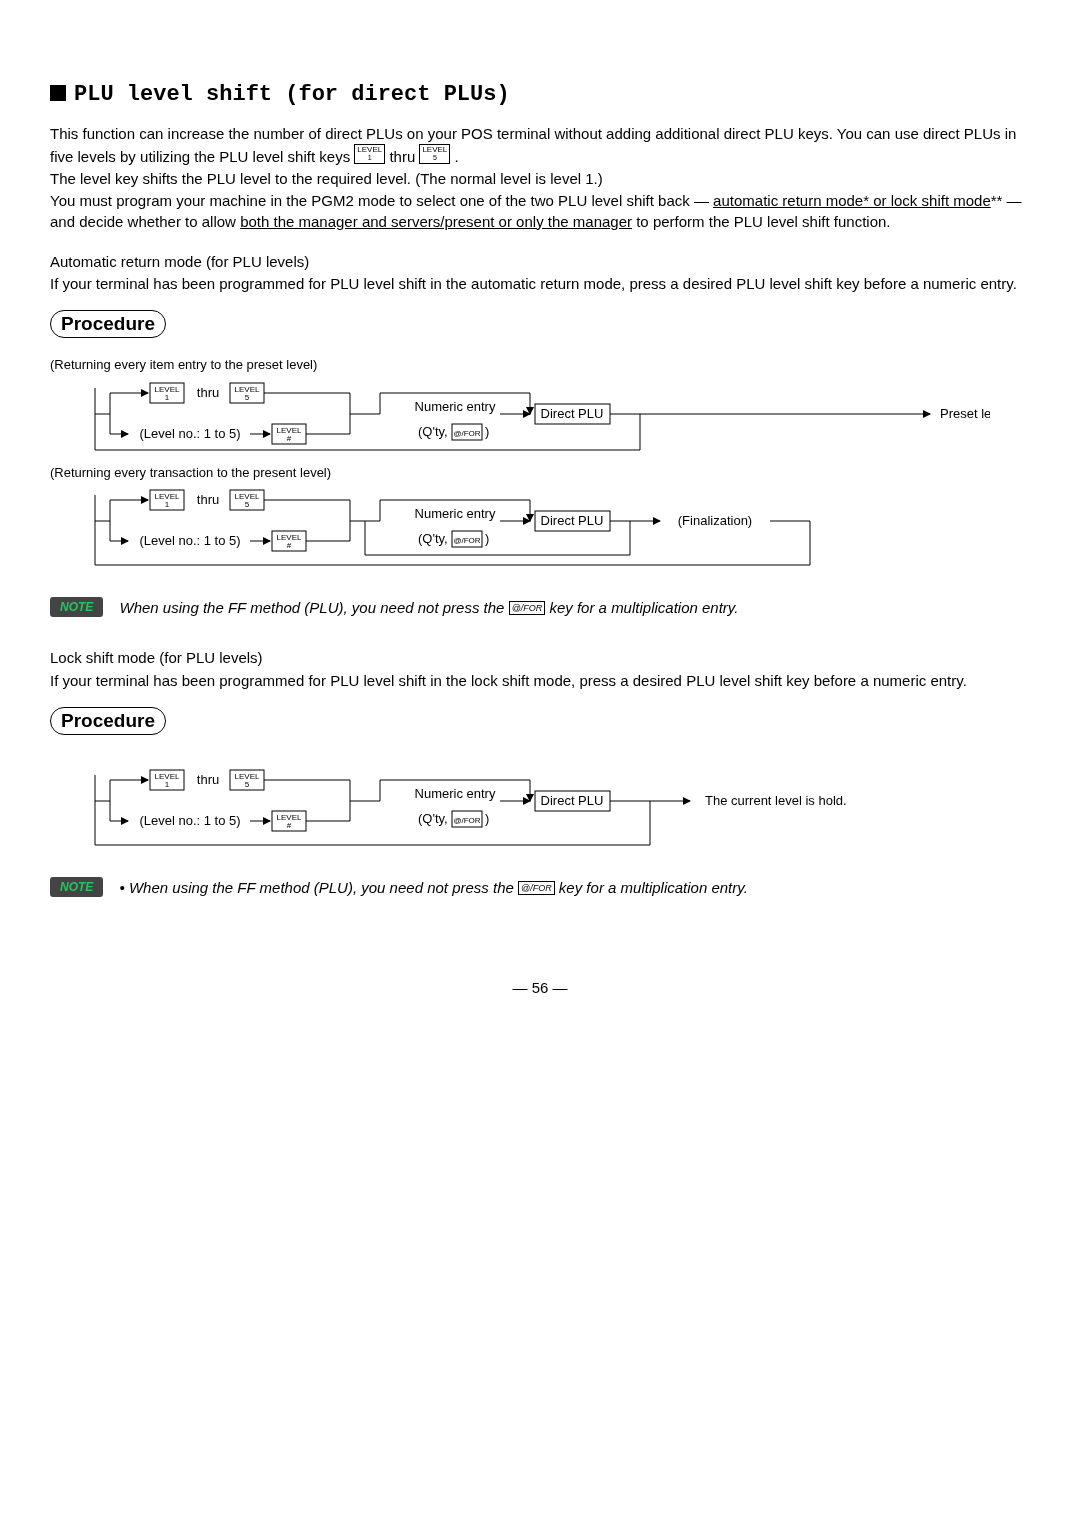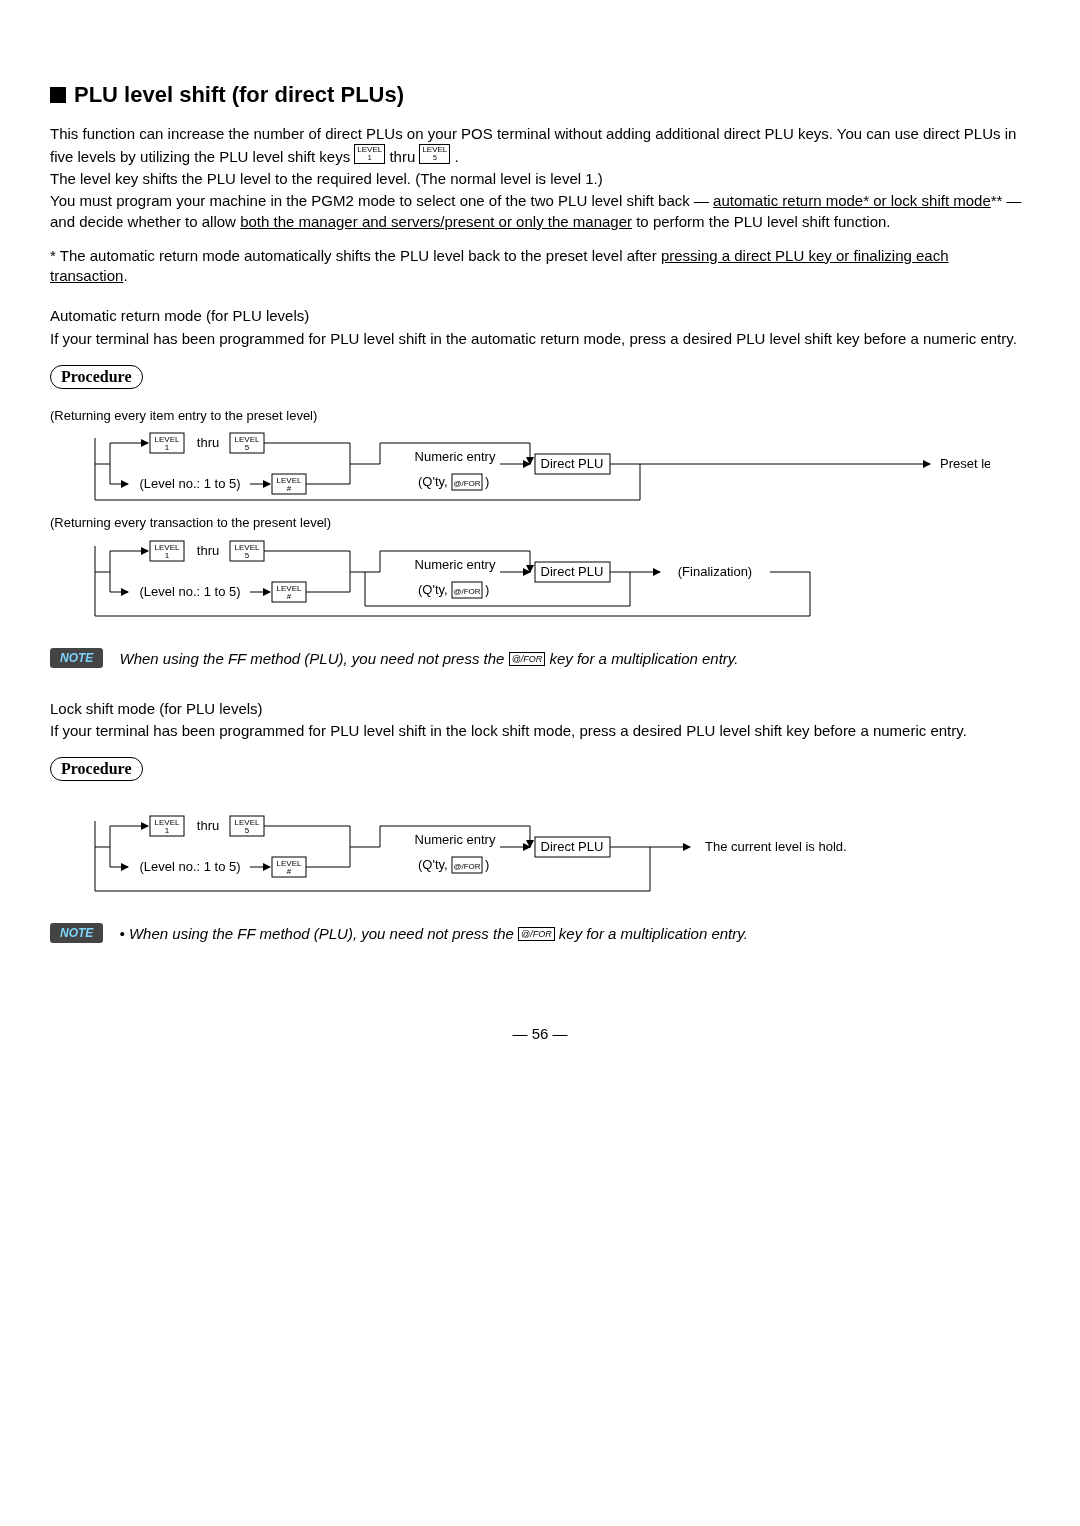--- a/index.html
+++ b/index.html
@@ -10,20 +10,21 @@
     margin: 0;
     padding: 60px 50px 40px 50px;
     width: 1080px;
     box-sizing: border-box;
     line-height: 1.35;
   }
   h2 {
     font-size: 22px;
     margin: 20px 0 14px 0;
     font-weight: bold;
+    font-family: Liberation Mono, monospace;
   }
   .sq {
     display: inline-block;
     width: 16px;
     height: 16px;
     background: #000;
     margin-right: 8px;
     vertical-align: -1px;
   }
   p { margin: 0 0 2px 0; }
@@ -49,31 +50,30 @@
   }
   u { }
   .starlist { margin: 14px 0 20px 0; }
   .starlist div { margin: 0 0 2px 0; }
   .subhead { font-weight: normal; margin-top: 20px; }
   .procedure {
     display: inline-block;
     border: 1.5px solid #000;
     border-radius: 14px;
     padding: 0px 10px;
-    font-size: 16px;
+    font-size: 19px;
     font-weight: bold;
     margin: 14px 0 12px 0;
-    font-family: Liberation Serif, serif;
   }
   .diaglabel { font-size: 13px; margin: 6px 0 4px 0; }
   svg { display: block; }
   .note {
     display: inline-block;
     background: #444;
-    color: #7dd3fc;
+    color: #22c55e;
     font-size: 12px;
     font-weight: bold;
     padding: 2px 10px;
     border-radius: 3px;
     vertical-align: 2px;
     margin-right: 12px;
   }
   .noteline { margin: 22px 0 30px 0; font-style: italic; font-size: 15px; }
   .pagefoot { text-align: center; margin-top: 80px; font-size: 15px; }
   text { font-family: Arial, Helvetica, sans-serif; }
@@ -94,23 +94,20 @@
   <span class="keycap"><span>LEVEL</span><span class="sub">5</span></span>
   <span> .</span>
 </p>
 <p>The level key shifts the PLU level to the required level. (The normal level is level 1.)</p>
 <p>
   <span>You must program your machine in the PGM2 mode to select one of the two PLU level shift back — </span><u>automatic return mode* or lock shift mode</u><span>** — and decide whether to allow </span><u>both the manager and servers/present or only the manager</u><span> to perform the PLU level shift function.</span>
 </p>
 
 
 <div class="starlist">
-  <div>
-    <span>*   The automatic return mode automatically shifts the PLU level back to the preset level after </span><u>pressing a direct PLU key or finalizing each transaction</u><span>.</span>
-  </div>
 </div>
 
 
 <p class="subhead">Automatic return mode (for PLU levels)</p>
 <p>If your terminal has been programmed for PLU level shift in the automatic return mode, press a desired PLU level shift key before a numeric entry.</p>
 
 <div class="procedure">Procedure</div>
 
 <p class="diaglabel">(Returning every item entry to the preset level)</p>
 

